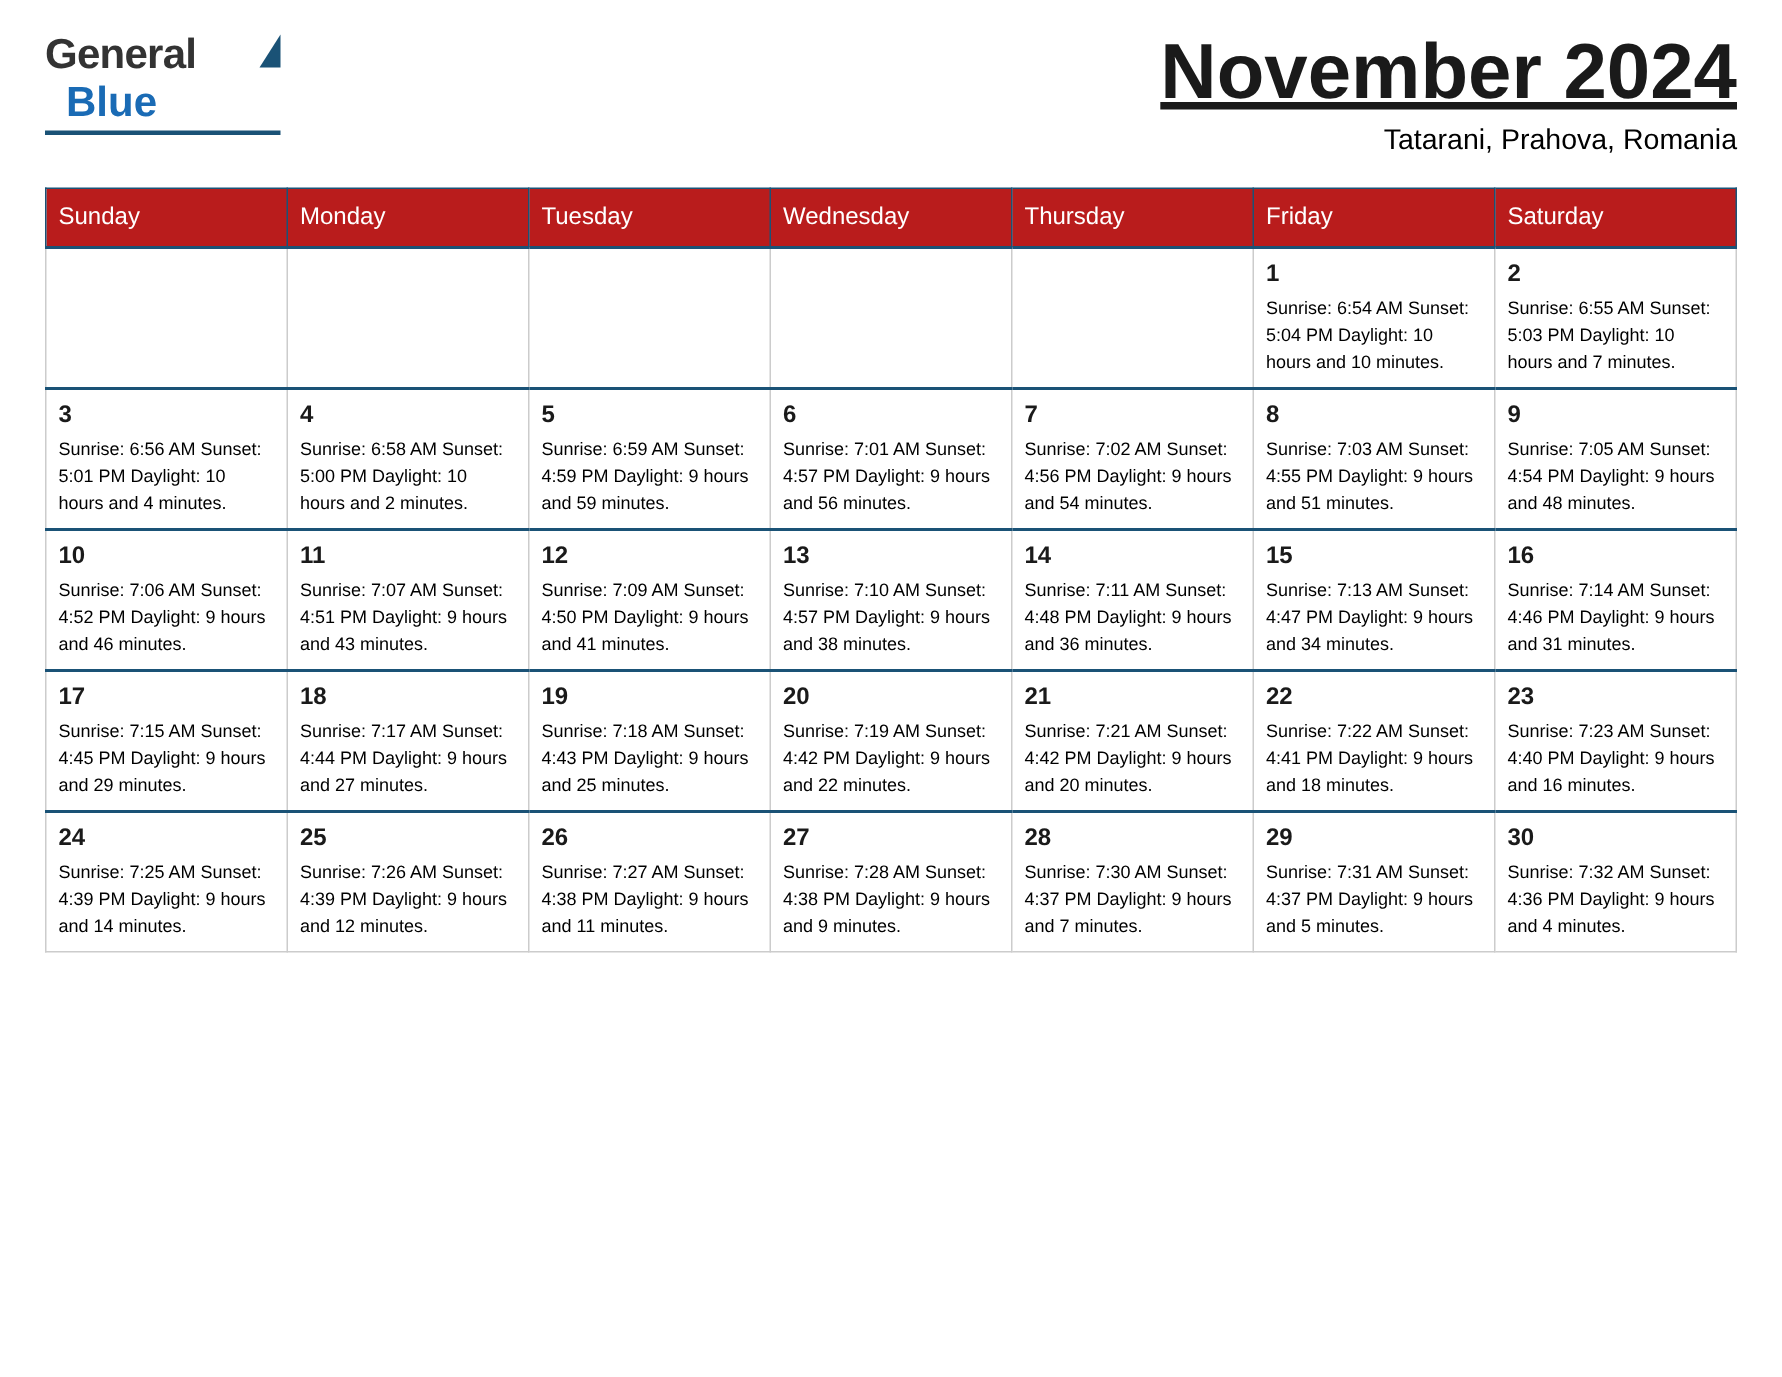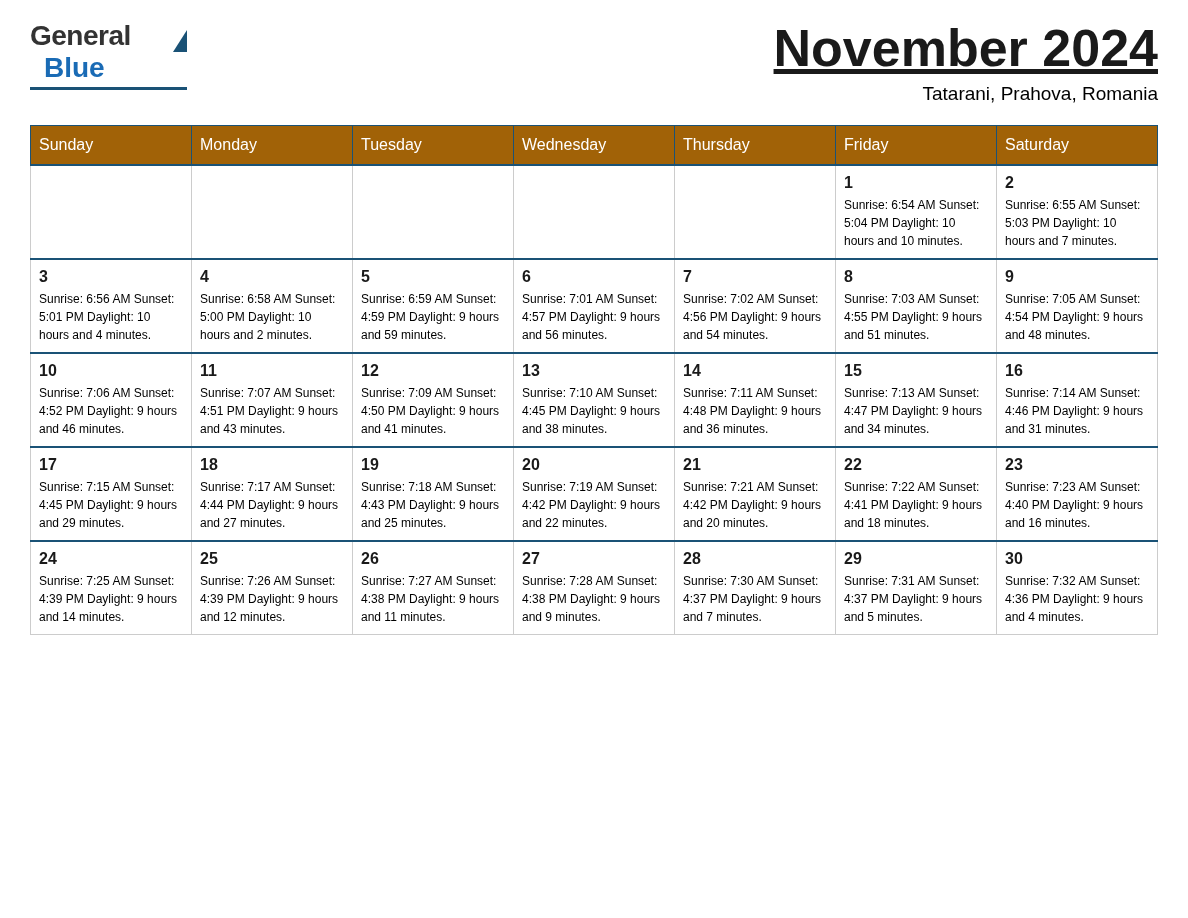--- a/index.html
+++ b/index.html
@@ -16,21 +16,21 @@
       align-items: flex-start;
       margin-bottom: 20px;
     }
     .logo {
       display: flex;
       flex-direction: column;
       align-items: flex-start;
     }
     .logo-top {
       display: flex;
-      align-items: flex-end;
+      align-items: center;
       gap: 39px;
     }
     .logo-general {
       font-size: 28px;
       font-weight: bold;
       color: #333;
       letter-spacing: -0.5px;
     }
     .logo-triangle {
       width: 0;
@@ -66,21 +66,21 @@
       font-size: 19px;
       color: #000000;
       margin-top: 6px;
     }
     .calendar {
       width: 100%;
       border-collapse: collapse;
       border: 1px solid #bbb;
     }
     .calendar th {
-      background: #a16207;
+      background: #b91c1c;
       color: #fff;
       padding: 10px 8px;
       font-size: 16px;
       font-weight: normal;
       text-align: left;
       border: 1px solid #1a5276;
     }
     .calendar td {
       vertical-align: top;
       padding: 8px;
@@ -233,21 +233,21 @@
         <td>
           <div class="day-number">12</div>
           <div class="day-info">Sunrise: 7:09 AM
 Sunset: 4:50 PM
 Daylight: 9 hours
 and 41 minutes.</div>
         </td>
         <td>
           <div class="day-number">13</div>
           <div class="day-info">Sunrise: 7:10 AM
-Sunset: 4:45 PM
+Sunset: 4:57 PM
 Daylight: 9 hours
 and 38 minutes.</div>
         </td>
         <td>
           <div class="day-number">14</div>
           <div class="day-info">Sunrise: 7:11 AM
 Sunset: 4:48 PM
 Daylight: 9 hours
 and 36 minutes.</div>
         </td>

